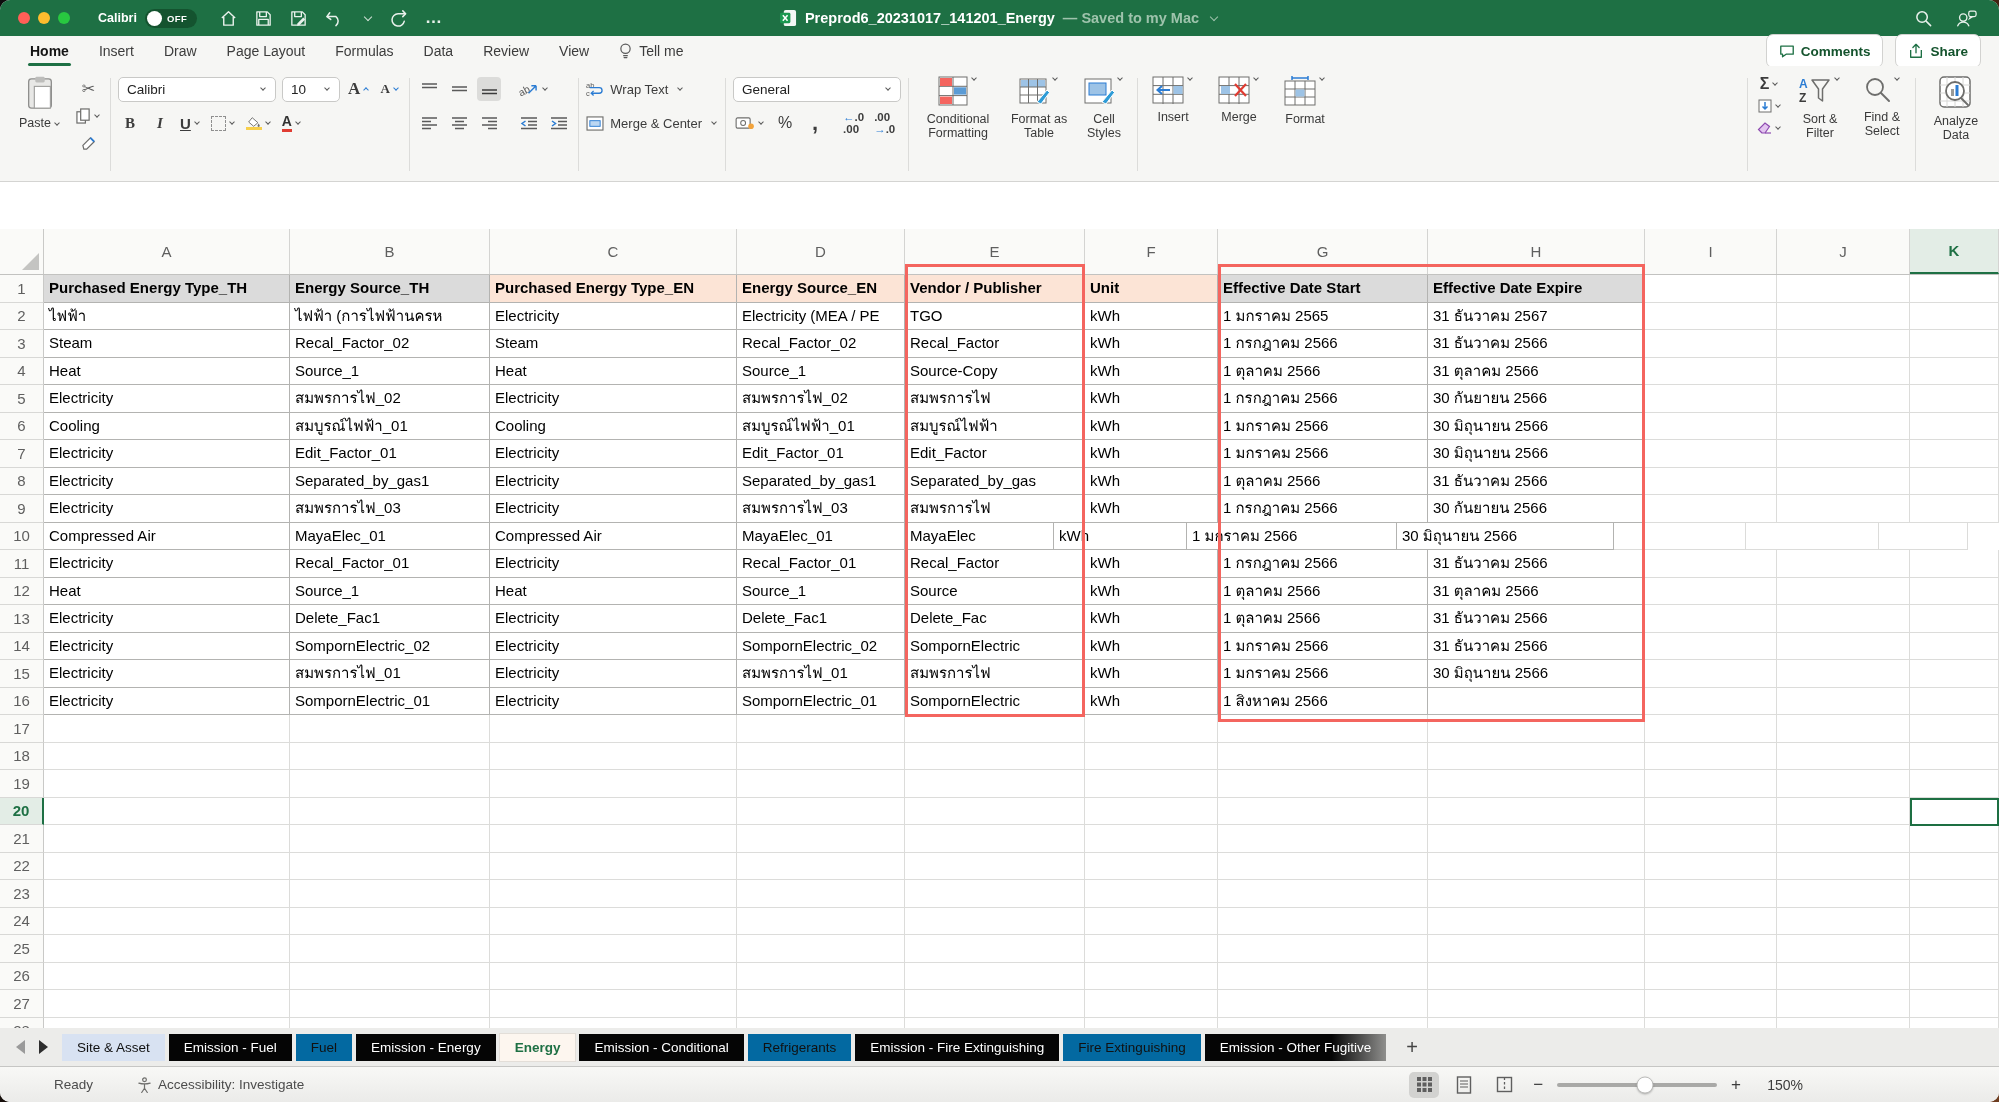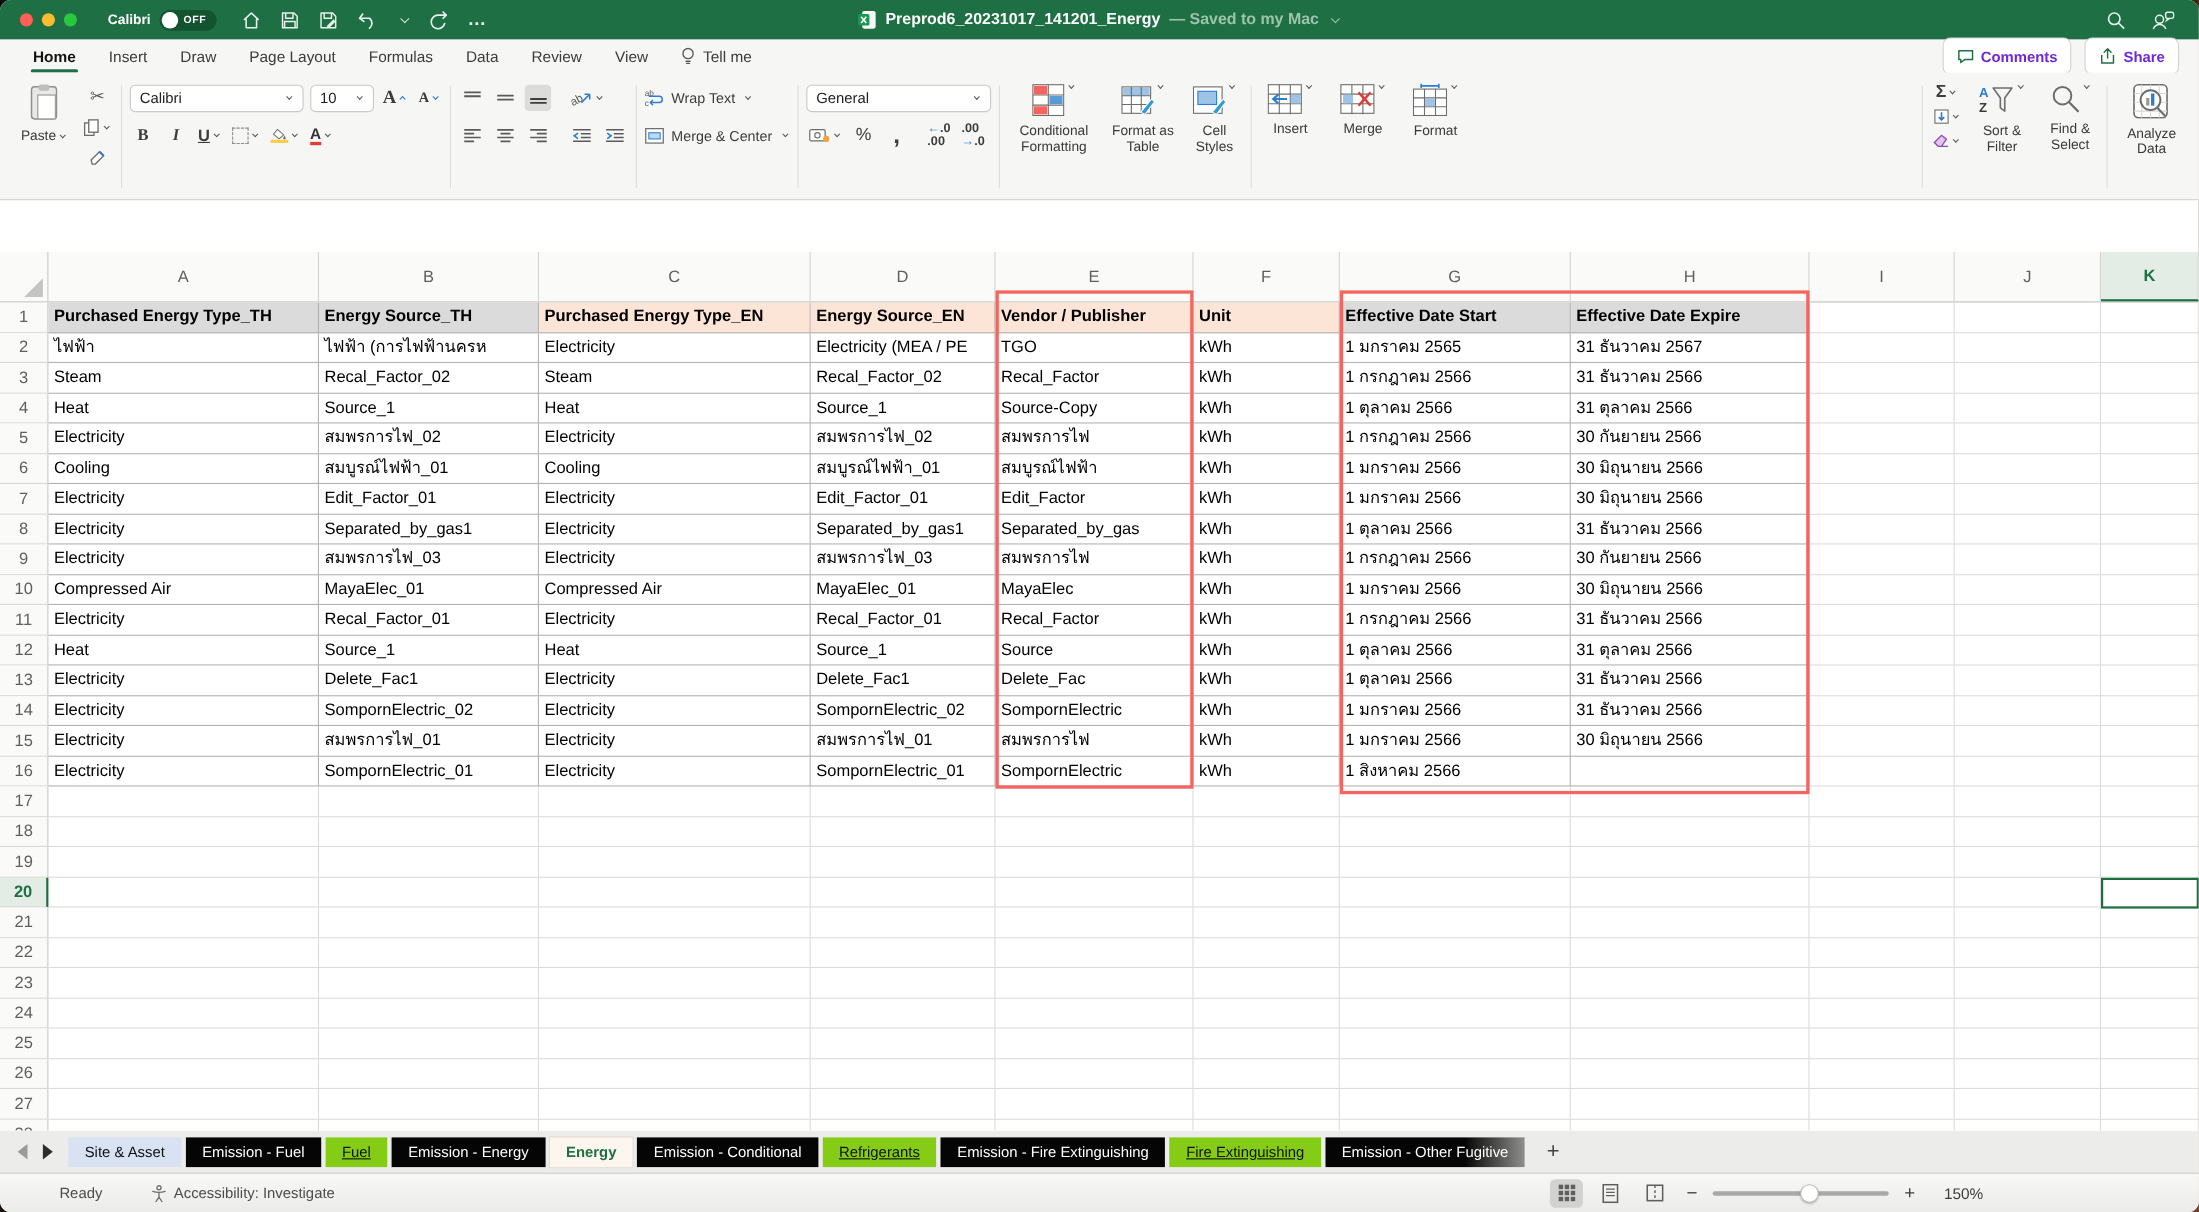--- a/index.html
+++ b/index.html
@@ -34,21 +34,21 @@
   .tb-title .chv { border-color:#9ec3ac; }
   .tb-right { margin-left:auto; display:flex; gap:22px; margin-right:22px; }
 
   
   .menubar { position:absolute; top:36px; left:0; right:0; height:30px; background:#f6f6f4; display:flex; align-items:center; padding:0 18px 0 30px; gap:30px; }
   .mtab { font-size:14px; color:#3c3c3c; position:relative; height:30px; display:flex; align-items:center; cursor:pointer; }
   .mtab.active { font-weight:bold; color:#141414; }
   .mtab.active::after { content:''; position:absolute; left:-2px; right:-2px; bottom:0; height:3px; background:#1e7044; border-radius:2px; }
   .tellme { display:flex; align-items:center; gap:7px; font-size:14px; color:#3c3c3c; cursor:pointer; }
   .mb-right { margin-left:auto; display:flex; gap:12px; }
-  .pillbtn { height:27px; border:1px solid #d2d2d0; background:#fff; border-radius:7px; display:flex; align-items:center; gap:6px; padding:16px 12px; font-size:13.5px; font-weight:bold; color:#6d28d9; cursor:pointer; }
+  .pillbtn { height:27px; border:1px solid #d2d2d0; background:#fff; border-radius:7px; display:flex; align-items:center; gap:6px; padding:16px 12px; font-size:13.5px; font-weight:bold; color:#14532d; cursor:pointer; }
 
   
   .ribbon { position:absolute; top:66px; left:0; right:0; height:116px; background:#f6f6f4; border-bottom:1px solid #d4d4d2; display:flex; align-items:stretch; padding:6px 10px 4px 14px; }
   .rdiv { width:1px; background:#dcdcda; margin:6px 7px; }
   .rgroup { display:flex; flex-direction:column; justify-content:flex-start; }
   .rrow { display:flex; align-items:center; gap:6px; height:34px; }
   .sbtn { min-width:24px; height:24px; border-radius:4px; display:flex; align-items:center; justify-content:center; cursor:pointer; color:#3c3c3c; font-size:15px; padding:0 2px; }
   .sbtn.on { background:#dcdcda; }
   .combo { background:#fff; border:1px solid #c9c9c7; border-radius:5px; height:25px; display:flex; align-items:center; justify-content:space-between; padding:0 8px; font-size:13.5px; color:#222; cursor:pointer; }
   .clipwrap { display:flex; gap:8px; }
@@ -101,21 +101,21 @@
 
   
   .tabbar { position:absolute; top:1028px; left:0; right:0; height:38px; background:#ececea; display:flex; align-items:center; padding-left:16px; gap:4px; }
   .nav-arrow { width:0; height:0; cursor:pointer; margin-right:10px; }
   .nav-left { border-top:7px solid transparent; border-bottom:7px solid transparent; border-right:9px solid #9a9a9a; }
   .nav-right { border-top:7px solid transparent; border-bottom:7px solid transparent; border-left:9px solid #2d2d2d; }
   .stab { height:27px; display:flex; align-items:center; padding:0 15px; font-size:13.5px; color:#111; cursor:pointer; white-space:nowrap; }
   .stab.t-blue { background:#d8e2f2; }
   .stab.t-black { background:#050505; color:#fff; }
   .stab.t-black-fade { background:linear-gradient(90deg,#050505 70%,#8f8f8d 100%); color:#fff; }
-  .stab.t-peach { background:#84cc16;text-decoration:underline; }
+  .stab.t-peach { background:#0369a1; }
   .stab.t-active { background:#fdf6ef; color:#1e7044; font-weight:bold; box-shadow:0 0 0 1px #e3ded8; }
   .addtab { margin-left:8px; font-size:20px; color:#444; cursor:pointer; padding:0 8px; }
 
   
   .statusbar { position:absolute; top:1066px; left:0; right:0; height:36px; background:linear-gradient(#f8f8f6,#ebebE9); border-top:1px solid #c6c6c4; display:flex; align-items:center; font-size:13.5px; color:#4c4c4c; }
   .sb-ready { margin-left:54px; }
   .sb-acc { display:flex; align-items:center; gap:6px; margin-left:44px; }
   .sb-right { margin-left:auto; display:flex; align-items:center; margin-right:196px; gap:10px; }
   .viewbtn { width:30px; height:26px; border-radius:5px; display:flex; align-items:center; justify-content:center; cursor:pointer; }
   .viewbtn.on { background:#d2d2d0; }
@@ -724,21 +724,21 @@
           <div class="cell" style="width: 132px;"></div>
           <div class="cell" style="width: 133px;"></div>
           <div class="cell" style="width: 89px;"></div>
         </div>
         <div class="grow">
           <div class="rowhdr">10</div>
           <div class="cell tbl" style="width: 246px;">Compressed Air</div>
           <div class="cell tbl" style="width: 200px;">MayaElec_01</div>
           <div class="cell tbl" style="width: 247px;">Compressed Air</div>
           <div class="cell tbl" style="width: 168px;">MayaElec_01</div>
-          <div class="cell tbl" style="width: 180px;">MayaElec</div>
+          <div class="cell tbl" style="width: 149px;">MayaElec</div>
           <div class="cell tbl" style="width: 133px;">kWh</div>
           <div class="cell tbl" style="width: 210px;">1 มกราคม 2566</div>
           <div class="cell tbl" style="width: 217px;">30 มิถุนายน 2566</div>
           <div class="cell" style="width: 132px;"></div>
           <div class="cell" style="width: 133px;"></div>
           <div class="cell" style="width: 89px;"></div>
         </div>
         <div class="grow">
           <div class="rowhdr">11</div>
           <div class="cell tbl" style="width: 246px;">Electricity</div>

